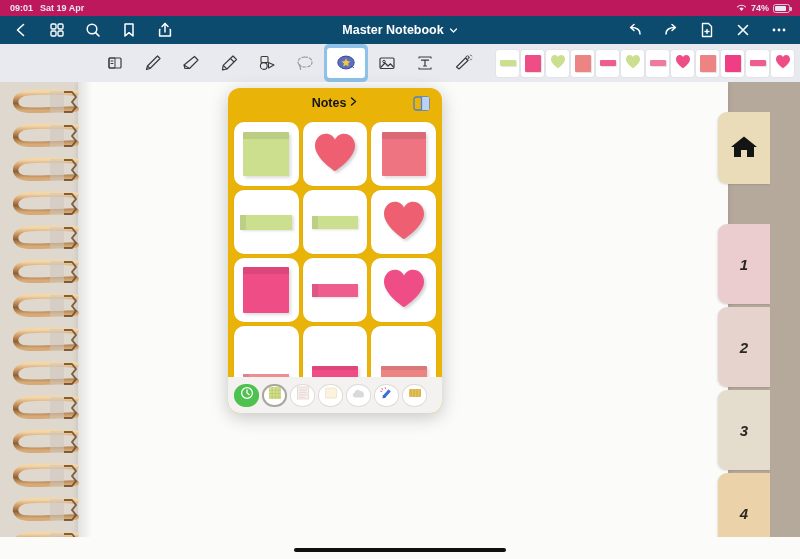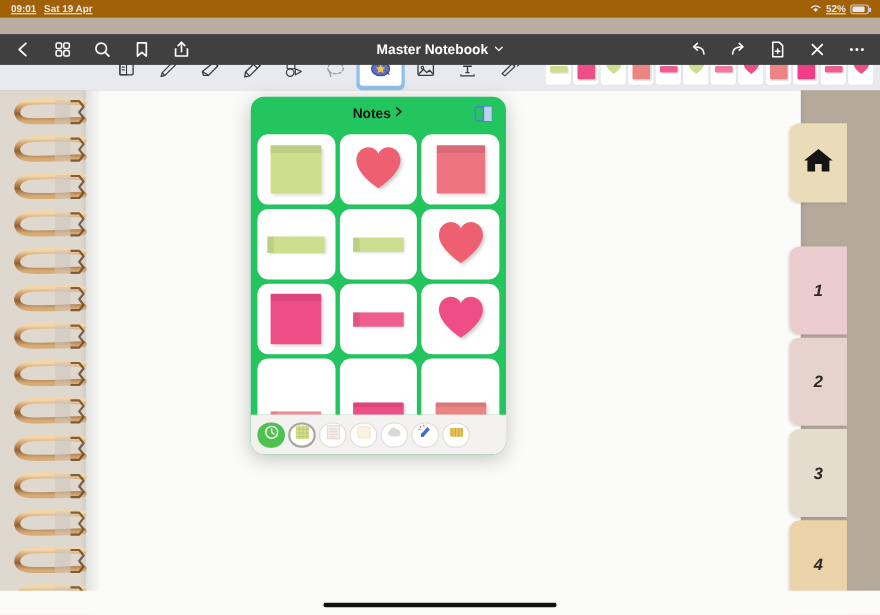--- a/index.html
+++ b/index.html
@@ -7,44 +7,44 @@
   body {
     font-family:"Liberation Sans", sans-serif;
     background:#b9ada0;
     position:relative;
     -webkit-font-smoothing:antialiased;
   }
 
   
   #status-bar{
     position:absolute; left:0; top:0; width:800px; height:16px;
-    background:#a16207; color:#e8e9f0;
+    background:#be185d; color:#e8e9f0;
     font-size:9px; font-weight:bold;
-    display:flex; align-items:center; z-index:60;text-decoration:underline;
+    display:flex; align-items:center; z-index:60;
   }
   #status-left{ display:flex; gap:7px; align-items:center; padding-left:10px; }
   #status-right{ margin-left:auto; display:flex; gap:4px; align-items:center; padding-right:10px; }
   .batt-shell{
     width:17px; height:9px; border:1px solid #c9cbda; border-radius:2.5px;
     position:relative; display:inline-block;
   }
   .batt-shell::after{
     content:""; position:absolute; right:-2.5px; top:2.5px;
     width:1.5px; height:4px; background:#c9cbda; border-radius:0 1px 1px 0;
   }
   .batt-fill{
     position:absolute; left:1px; top:1px; bottom:1px; width:73%;
     background:#e8e9f0; border-radius:1px;
   }
 
   
   #nav-bar{
     position:absolute; left:0; top:16px; width:800px; height:28px;
-    background:#404040; z-index:55;
-    display:flex; align-items:center;margin-top:15px;
+    background:#0c4a6e; z-index:55;
+    display:flex; align-items:center;
   }
   #nav-left{ display:flex; align-items:center; gap:18px; padding-left:12px; }
   #nav-right{ margin-left:auto; display:flex; align-items:center; gap:18px; padding-right:12px; }
   #nav-title-wrap{
     position:absolute; left:0; right:0; top:0; bottom:0;
     display:flex; align-items:center; justify-content:center; gap:5px;
   }
   .nav-ico{ width:18px; height:18px; display:block; }
   .nav-ico svg{ display:block; }
 
@@ -109,22 +109,22 @@
   .side-tab{
     position:absolute; right:0; width:52px;
     border-radius:9px 0 0 9px;
     display:flex; align-items:center; justify-content:center;
     font-size:15px; font-weight:bold; font-style:italic; color:#2b2823;
     box-shadow:-1px 1px 2px rgba(0,0,0,.10);
   }
 
   
   #popover{
-    position:absolute; left:228px; top:88px; width:232px; height:325px;
-    background:#22c55e; border-radius:12px;
+    position:absolute; left:228px; top:88px; width:214px; height:325px;
+    background:#eab308; border-radius:12px;
     box-shadow:0 4px 18px rgba(0,0,0,.22);
     z-index:70; overflow:hidden;
   }
   #pop-header{
     height:30px; display:flex; align-items:center; justify-content:center;
     position:relative;
   }
   #pop-title{
     font-size:12.5px; font-weight:bold; color:#15161a;
     display:flex; align-items:center; gap:3px;
@@ -176,21 +176,21 @@
     <span>09:01</span>
     <span>Sat 19 Apr</span>
   </div>
   <div id="status-right">
     <span>
       <svg width="11" height="9" viewBox="0 0 11 9">
           <path d="M5.5 8 L3.4 5.6 a3 3 0 0 1 4.2 0 Z" fill="#e8e9f0"></path>
           <path d="M1.6 3.9 a5.6 5.6 0 0 1 7.8 0" stroke="#e8e9f0" stroke-width="1.1" fill="none" stroke-linecap="round"></path>
         </svg>
     </span>
-    <span style="font-size:9px">52%</span>
+    <span style="font-size:9px">74%</span>
     <span class="batt-shell">
         <span class="batt-fill"></span>
       </span>
   </div>
 </div>
 
 <div id="nav-bar">
   <div id="nav-left">
     <span class="nav-ico">
       <svg width="18" height="18" viewBox="0 0 18 18">

